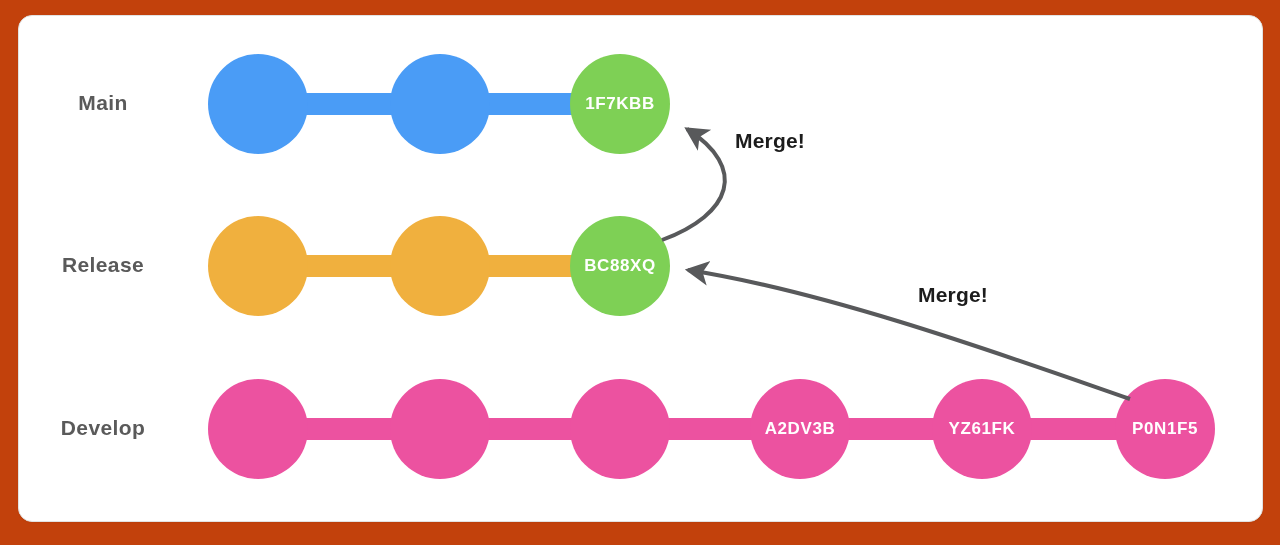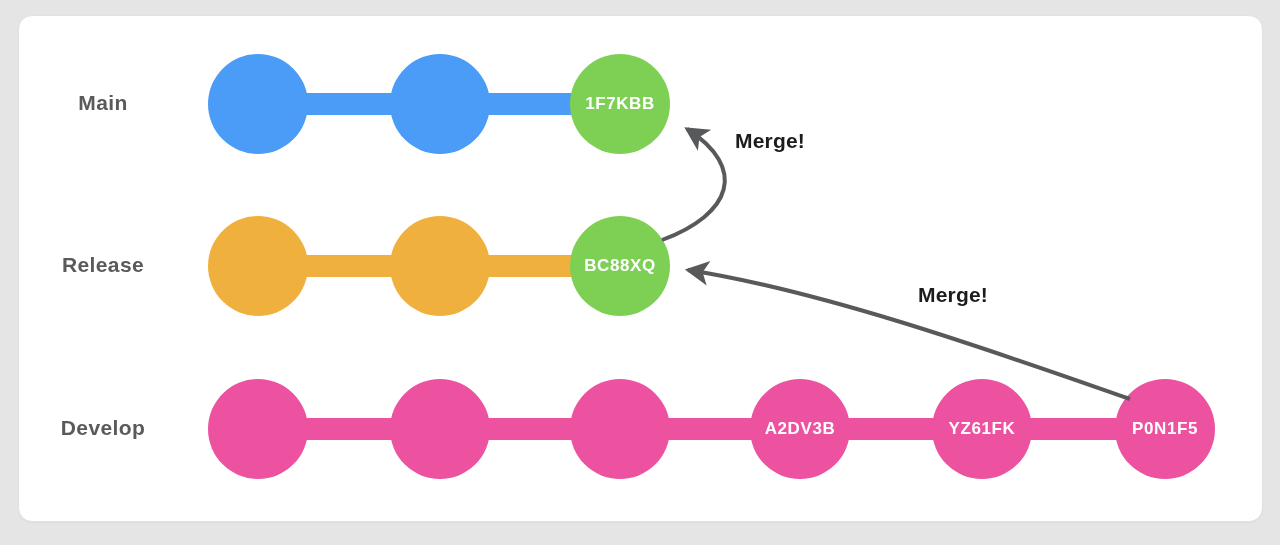--- a/index.html
+++ b/index.html
@@ -9,21 +9,21 @@
     width: 1280px;
     height: 545px;
     overflow: hidden;
     font-family: "Liberation Sans", sans-serif;
   }
 
   #stage {
     position: relative;
     width: 1280px;
     height: 545px;
-    background: #e5e5e5;
+    background: #c2410c;
   }
 
   
   #card {
     position: absolute;
     left: 18px;
     top: 15px;
     width: 1245px;
     height: 507px;
     box-sizing: border-box;

